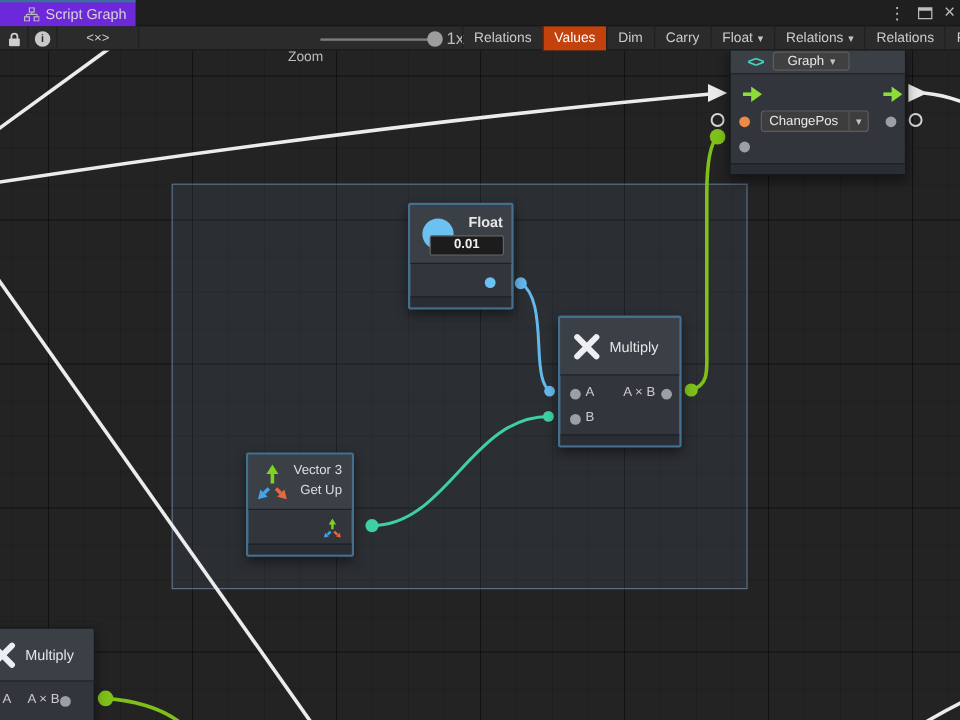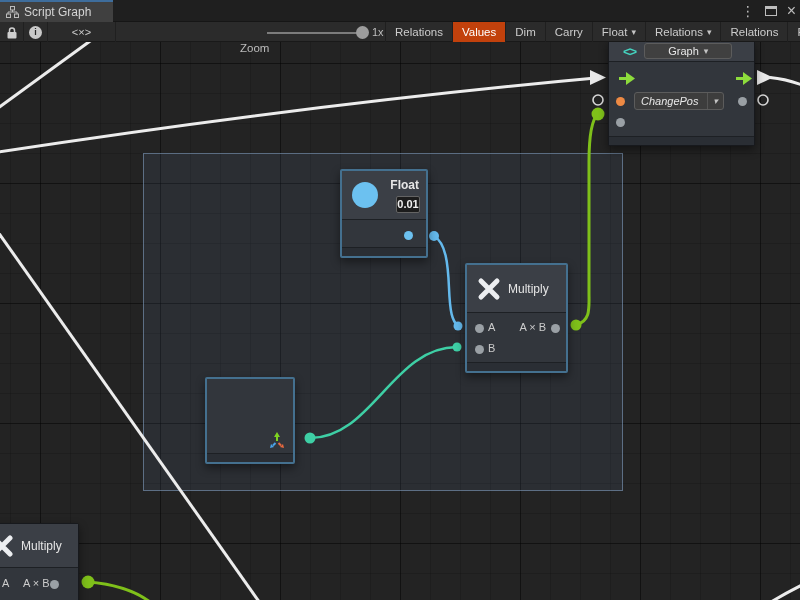--- a/index.html
+++ b/index.html
@@ -2,38 +2,38 @@
 <html><head>
 <meta charset="utf-8">
 <style>
   * { margin:0; padding:0; box-sizing:border-box; }
   html,body { width:800px; height:600px; background:#111; }
   body { font-family:"Liberation Sans", sans-serif; -webkit-font-smoothing:antialiased; }
   #stage { position:relative; width:800px; height:600px; overflow:hidden; background:#232323; }
 
   
   #titlebar { position:absolute; left:0; top:0; width:800px; height:22px; background:#1f1f1f; border-bottom:1px solid #161616; z-index:30; }
-  #tab { position:absolute; left:0; top:0; width:113px; height:22px; background:#404040; border-top:2px solid #3e6d9c; display:flex; align-items:center; padding-left:6px; gap:5px; }
+  #tab { position:absolute; left:0; top:0; width:113px; height:22px; background:#6d28d9; border-top:2px solid #3e6d9c; display:flex; align-items:center; padding-left:20px; gap:5px; }
   #tab .tab-label { font-size:12px; color:#d4d4d4; white-space:nowrap; }
   #win-controls { position:absolute; right:4px; top:0; height:22px; display:flex; align-items:center; gap:10px; }
   .win-glyph { color:#bdbdbd; font-size:14px; line-height:22px; cursor:default; }
   #maximize-box { width:12px; height:10px; border:1px solid #bdbdbd; border-top:3px solid #bdbdbd; }
 
   
   #toolbar { position:absolute; left:0; top:22px; width:800px; height:20px; background:#2b2b2b; border-bottom:1px solid #191919; z-index:30; }
   .tb-abs { position:absolute; top:0; height:20px; display:flex; align-items:center; justify-content:center; }
   .tb-btn { border-right:1px solid #202020; color:#cfcfcf; }
   #tb-lock { left:0; width:24px; }
   #tb-info { left:24px; width:24px; }
   #tb-code { left:48px; width:68px; font-size:11px; letter-spacing:0px; color:#cfcfcf; }
   #tb-graphname { left:126px; width:110px; gap:6px; justify-content:flex-start; color:#d2d2d2; font-size:11.5px; }
   #tb-zoom-label { left:240px; width:30px; color:#bdbdbd; font-size:11.5px; justify-content:flex-start;margin-top:16px; }
   #zoom-track { position:absolute; left:267px; top:9.5px; width:90px; height:2px; background:#7c7c7c; }
   #zoom-handle { position:absolute; left:356px; top:3.5px; width:13px; height:13px; border-radius:50%; background:#9d9d9d; }
-  #tb-zoom-value { left:372px; width:20px; color:#bdbdbd; font-size:11px; justify-content:flex-start; }
+  #tb-zoom-value { left:372px; width:20px; color:#bdbdbd; font-size:14px; justify-content:flex-start; }
   #tb-buttons { position:absolute; left:385px; top:0; height:20px; display:flex; }
   .menu-btn { height:20px; line-height:20px; padding:0 9px; font-size:11.5px; color:#cccccc; border-left:1px solid #1f1f1f; white-space:nowrap; display:flex; align-items:center; gap:4px; }
   .menu-btn.active { background:#c2410c; color:#ffffff; }
   .caret { font-size:9px; color:#c4c4c4; }
   #info-circle { width:13px; height:13px; border-radius:50%; background:#c9c9c9; color:#262626; font-size:9px; font-weight:bold; display:flex; align-items:center; justify-content:center; }
 
   
   #canvas { position:absolute; left:0; top:42px; width:800px; height:558px; z-index:1;
     background-color:#232323;
     background-image:
@@ -54,36 +54,36 @@
   .node.selected { border:2px solid #44708f; }
   .node-header { position:absolute; left:0; top:0; right:0; background:#3b3f46; border-bottom:1px solid #1d2024; }
   .node-footer { position:absolute; left:0; right:0; bottom:0; height:9px; background:#2a2e34; border-top:1px solid #1d2024; }
   .port { position:absolute; width:9px; height:9px; border-radius:50%; }
   .port.gray { background:#9aa0a5; }
   .port.blue { background:#6cc1f0; }
   .port.orange { background:#ee8a44; }
   .plabel { position:absolute; font-size:11px; color:#cccccc; white-space:nowrap; }
   .node-title { font-size:12px; color:#e6e6e6; white-space:nowrap; }
 
-  .mini-select { position:absolute; background:#3d3d3d; border:1px solid #5c5c5c; border-radius:3px; display:flex; align-items:center; color:#e8e8e8; font-size:11px;font-style:italic; }
+  .mini-select { position:absolute; background:#3d3d3d; border:1px solid #5c5c5c; border-radius:3px; display:flex; align-items:center; color:#e8e8e8; font-size:11px; }
   .mini-select .sel-text { flex:1; padding:0 6px; overflow:hidden; }
   .mini-select .sel-caret { width:16px; align-self:stretch; border-left:1px solid #555; display:flex; align-items:center; justify-content:center; }
 
   
   #node-graph { left:608px; top:40px; width:147px; height:106px; }
   #node-graph .node-header { height:21px; display:flex; align-items:center; padding-left:14px; gap:8px; }
   .code-teal { color:#45d4c0; font-weight:bold; font-size:13px; letter-spacing:-1px; }
-  #graph-btn { position:relative; background:#404040; border:1px solid #5c5c5c; border-radius:3px; height:16px; display:flex; align-items:center; gap:5px; padding:0 23px; color:#e8e8e8; font-size:11px; }
+  #graph-btn { position:relative; background:#404040; border:1px solid #5c5c5c; border-radius:3px; height:16px; display:flex; align-items:center; gap:5px; padding:0 11px; color:#e8e8e8; font-size:11px; }
 
   
   #node-float { left:340px; top:169px; width:88px; height:89px; }
   #node-float .node-header { height:49px;font-weight:bold; }
   #float-icon { position:absolute; left:10px; top:11px; width:26px; height:26px; border-radius:50%; background:#6cc1f0; }
   #node-float .node-title { position:absolute; right:7px; top:7px; }
-  #float-value { position:absolute; right:6px; top:25px; width:24px; height:17px; background:#1c1c1c; border:1px solid #646464; border-radius:2px; color:#f0f0f0; font-size:11px; text-align:center; line-height:15px; }
+  #float-value { position:absolute; right:6px; top:25px; width:62px; height:17px; background:#1c1c1c; border:1px solid #646464; border-radius:2px; color:#f0f0f0; font-size:11px; text-align:center; line-height:15px; }
 
   
   #node-multiply { left:465px; top:263px; width:103px; height:110px; }
   #node-multiply .node-header { height:48px; }
   #node-multiply .node-title { position:absolute; left:41px; top:17px; }
 
   
   #node-vector { left:205px; top:377px; width:90px; height:87px; }
   #node-vector .node-header { height:46px; }
   .vtitle { position:absolute; right:8px; font-size:11px; color:#dedede; text-align:right; white-space:nowrap; }
@@ -178,20 +178,32 @@
     <div class="port gray" style="left:7.5px;top:58.5px;"></div>
     <span class="plabel" style="left:21px;top:56px;">A</span>
     <span class="plabel" style="right:20px;top:56px;">A × B</span>
     <div class="port gray" style="left:83.5px;top:58.5px;"></div>
     <div class="port gray" style="left:7.5px;top:79.5px;"></div>
     <span class="plabel" style="left:21px;top:77px;">B</span>
     <div class="node-footer"></div>
   </div>
 
   <div class="node selected" id="node-vector">
+    <div class="node-header">
+      <svg style="position:absolute;left:6px;top:7px;" width="32" height="32">
+        <line x1="14" y1="17" x2="14" y2="8" stroke="#7ed321" stroke-width="3"></line>
+        <polygon points="9,9 14,1 19,9" fill="#7ed321"></polygon>
+        <line x1="11" y1="21" x2="7" y2="25" stroke="#4aa3e8" stroke-width="3"></line>
+        <polygon points="2,30 10,28 4,22" fill="#4aa3e8"></polygon>
+        <line x1="17" y1="21" x2="21" y2="25" stroke="#e8693f" stroke-width="3"></line>
+        <polygon points="26,30 24,22 18,28" fill="#e8693f"></polygon>
+      </svg>
+      <span class="vtitle" style="top:7px;">Vector 3</span>
+      <span class="vtitle" style="top:24px;">Get Up</span>
+    </div>
     <svg style="position:absolute;right:7px;top:53px;" width="17" height="17">
       <line x1="8" y1="9" x2="8" y2="4" stroke="#7ed321" stroke-width="2"></line>
       <polygon points="5,5 8,0 11,5" fill="#7ed321"></polygon>
       <line x1="6.5" y1="11" x2="4" y2="13.5" stroke="#4aa3e8" stroke-width="2"></line>
       <polygon points="1,16 5,15 2,12" fill="#4aa3e8"></polygon>
       <line x1="9.5" y1="11" x2="12" y2="13.5" stroke="#e8693f" stroke-width="2"></line>
       <polygon points="15,16 14,12 11,15" fill="#e8693f"></polygon>
     </svg>
     <div class="node-footer"></div>
   </div>

